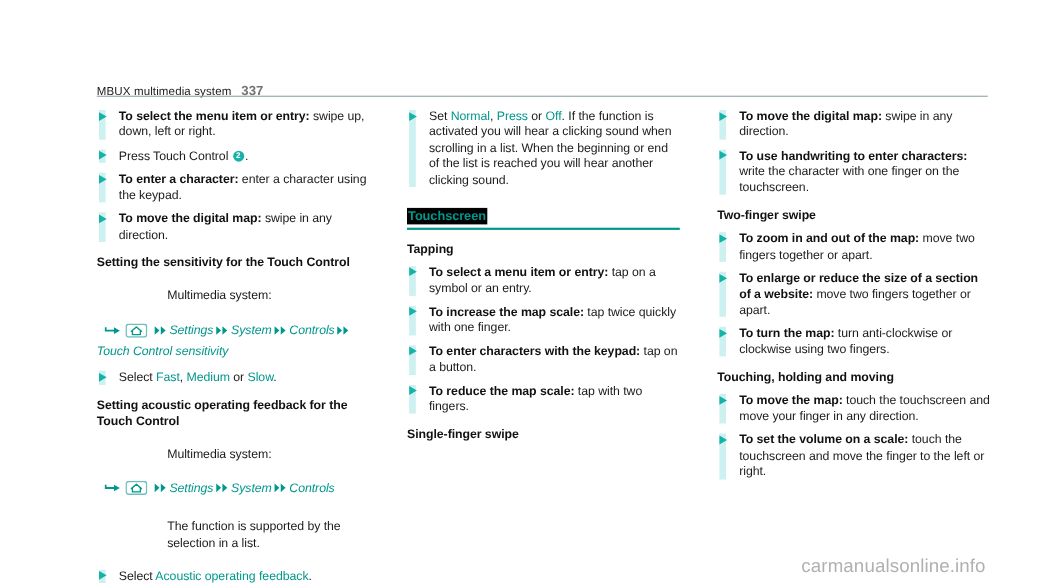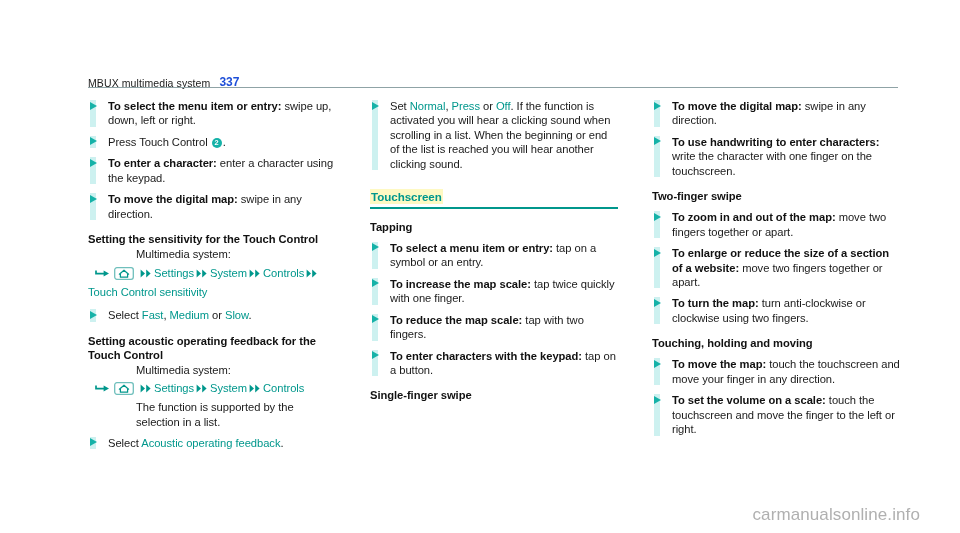--- a/index.html
+++ b/index.html
@@ -38,21 +38,21 @@
   }
   .header-title {
     font-size: 10.5px;
     color: #1a1a1a;
     letter-spacing: 0.1px;
     line-height: 1;
   }
   .header-pageno {
     font-size: 12px;
     font-weight: bold;
-    color: #1d4ed8;
+    color: #737373;
     line-height: 1;
   }
   .header-rule {
     position: absolute;
     left: 88px;
     top: 87px;
     width: 810px;
     height: 1px;
     background: #8fa3a6;
   }
@@ -81,36 +81,36 @@
     line-height: 1.26;
     margin: 0 0 1px 0;
     letter-spacing: -0.05px;
   }
   .h-sub.spaced { margin-top: 11px; }
 
   .para {
     font-size: 11.2px;
     color: #1a1a1a;
     line-height: 1.29;
-    margin: 0;
+    margin: 16px;
     letter-spacing: -0.05px;
     padding-left: 48px;
   }
 
   
   .section-head {
     margin-top: 16px;
     margin-bottom: 9px;
   }
   .section-head .sh-text {
     display: inline-block;
     font-size: 11.6px;
     font-weight: bold;
     color: #00978c;
-    background: #fef9c3;
+    background: #000000;
     line-height: 1.32;
     padding: 0 1px 0 1px;
     letter-spacing: -0.05px;
   }
   .section-head .sh-rule {
     height: 1.6px;
     background: #00978c;
     margin-top: 2px;
     width: 100%;
   }
@@ -183,26 +183,26 @@
   .navpath .np-home {
     display: inline-block;
     vertical-align: -3px;
     margin-right: 4px;
   }
   .navpath .np-sep {
     display: inline-block;
     vertical-align: -1px;
     margin: 0 2px;
   }
-  .navpath .np-label { color: #00978c; }
+  .navpath .np-label { color: #00978c; font-style: italic; }
 
   
   .watermark {
     position: absolute;
-    right: 40px;
+    right: 64px;
     bottom: 8px;
     font-size: 17px;
     color: #b0b0b0;
     letter-spacing: 0.1px;
     font-family: "Liberation Sans", sans-serif;
   }
 </style>
 </head>
 <body>
 
@@ -304,26 +304,26 @@
           <div class="btxt"><b>To select a menu item or entry:</b><span> tap on a symbol or an entry.</span></div>
         </div>
         <div class="bullet">
           <span class="bar"></span>
           <span class="tri"></span>
           <div class="btxt"><b>To increase the map scale:</b><span> tap twice quickly with one finger.</span></div>
         </div>
         <div class="bullet">
           <span class="bar"></span>
           <span class="tri"></span>
+          <div class="btxt"><b>To enter characters with the keypad:</b><span> tap on a button.</span></div>
+        </div>
+        <div class="bullet">
+          <span class="bar"></span>
+          <span class="tri"></span>
           <div class="btxt"><b>To reduce the map scale:</b><span> tap with two fingers.</span></div>
-        </div>
-        <div class="bullet">
-          <span class="bar"></span>
-          <span class="tri"></span>
-          <div class="btxt"><b>To enter characters with the keypad:</b><span> tap on a button.</span></div>
         </div>
         <div class="h-sub spaced">Single-finger swipe</div>
       </div>
     <div class="col">
         <div class="bullet">
           <span class="bar"></span>
           <span class="tri"></span>
           <div class="btxt"><b>To move the digital map:</b><span> swipe in any direction.</span></div>
         </div>
         <div class="bullet">

